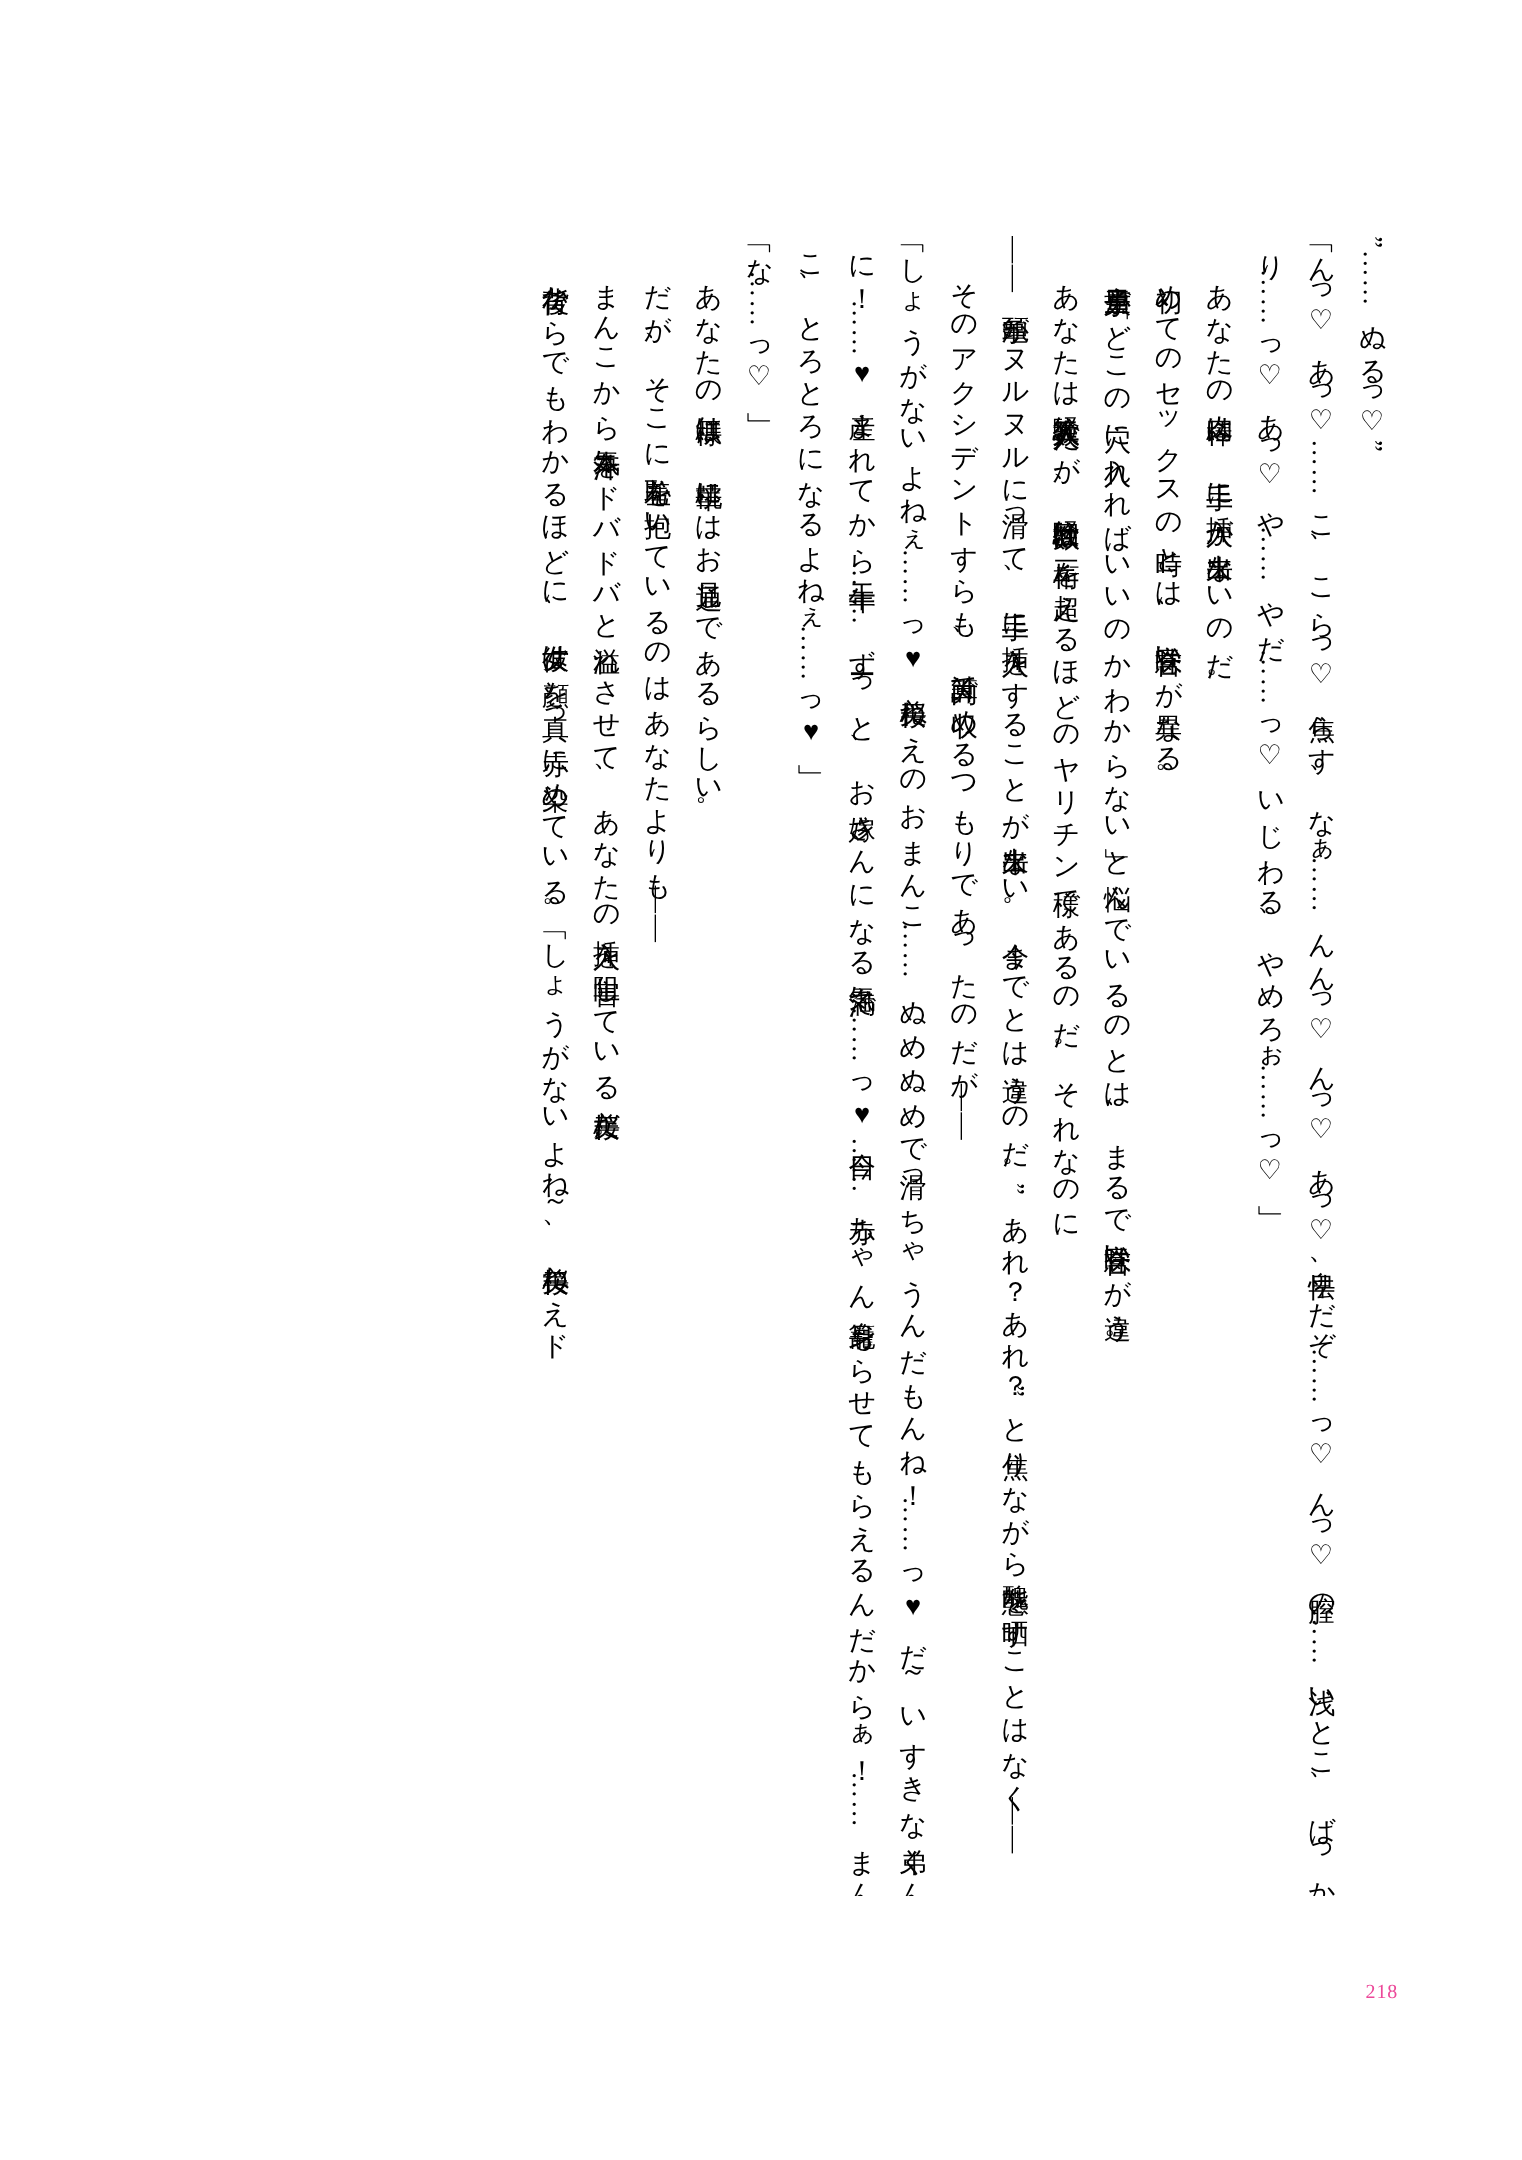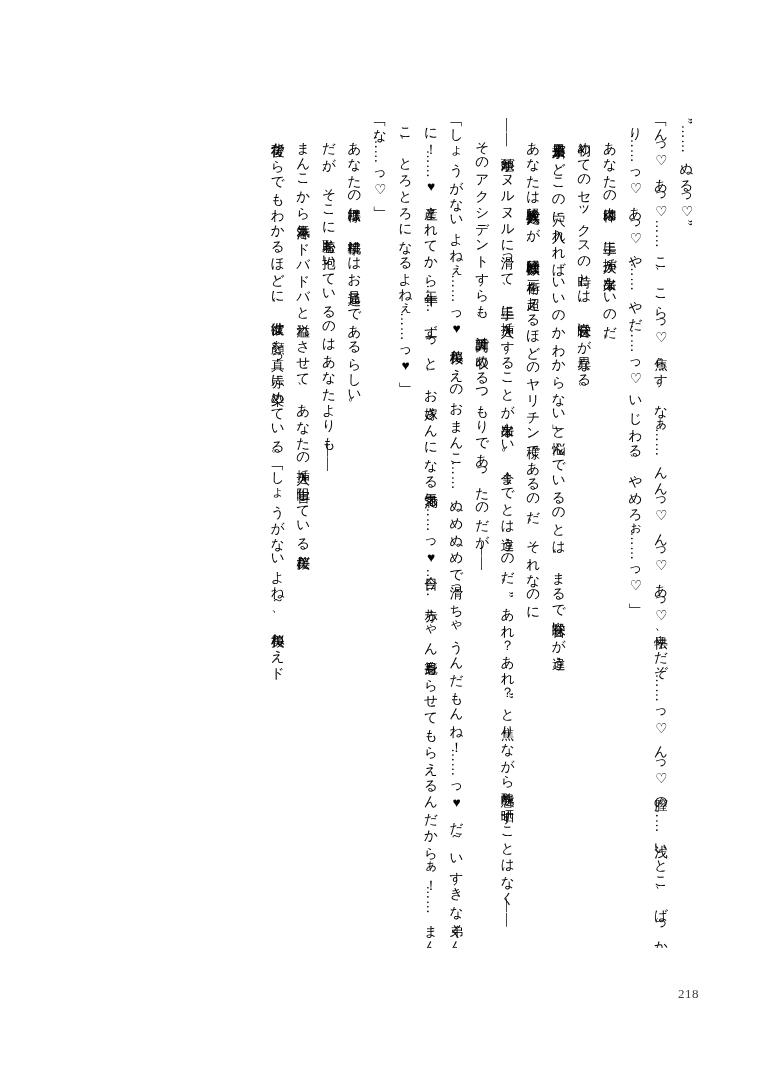--- a/index.html
+++ b/index.html
@@ -47,24 +47,24 @@
   }
 
   .text-block p.indent {
     text-indent: 1em;
   }
 
   .page-number {
     position: absolute;
     right: 62px;
     bottom: 78px;
-    font-size: 13px;
+    font-size: 10px;
     font-family: "Liberation Serif", "DejaVu Serif", serif;
     letter-spacing: 0.04em;
-    color: #404040;
+    color: #ec4899;
   }
 </style>
 </head>
 <body>
 
 <div class="page">
 
   <div class="text-block">
     <p class="">”……ぬるっ♡”</p>
     <p class="">「んっ♡あっ♡……こ、こらっ♡焦らす、なぁ……んんっ♡んっ♡あっ♡卑怯、だぞ……っ♡んっ♡膣の……浅いとこ、ばっかり……っ♡あっ♡や……やだ……っ♡いじわる、やめろぉ……っ♡」</p>

